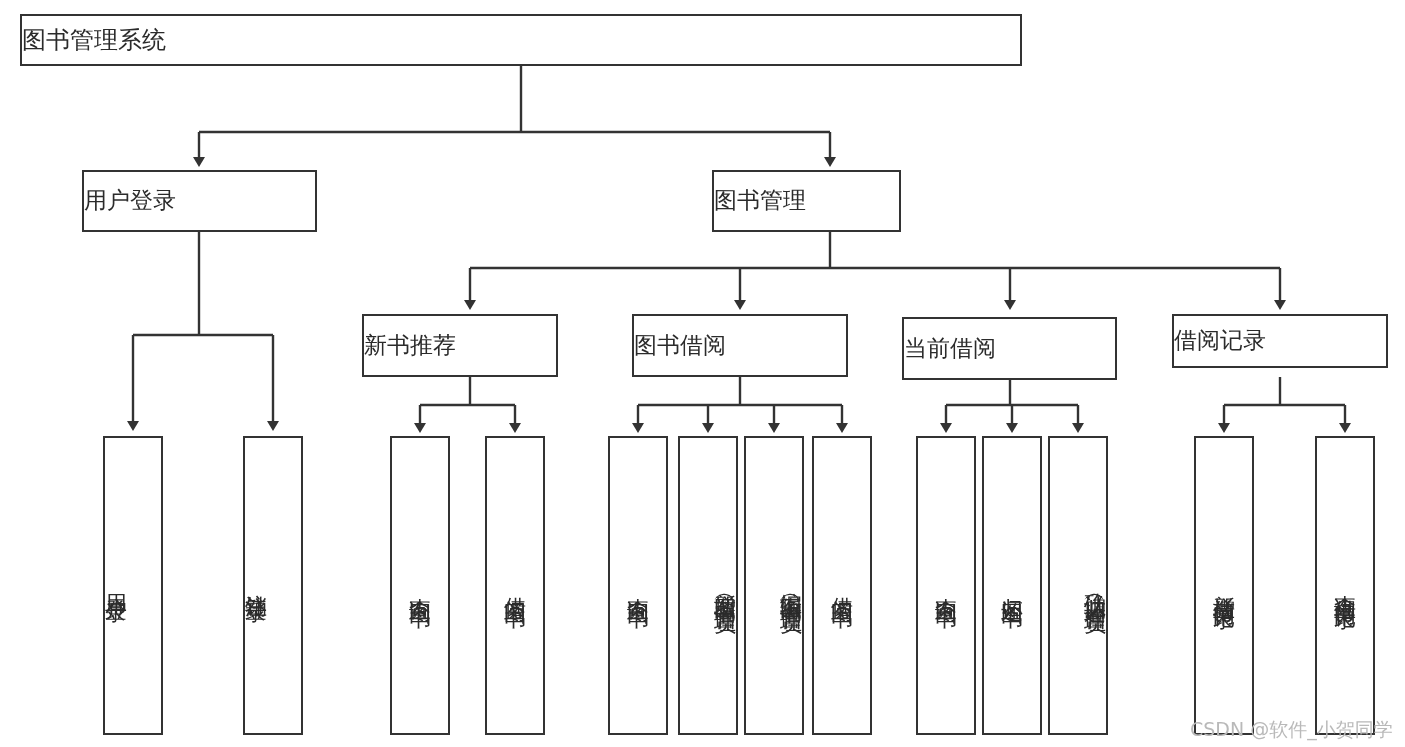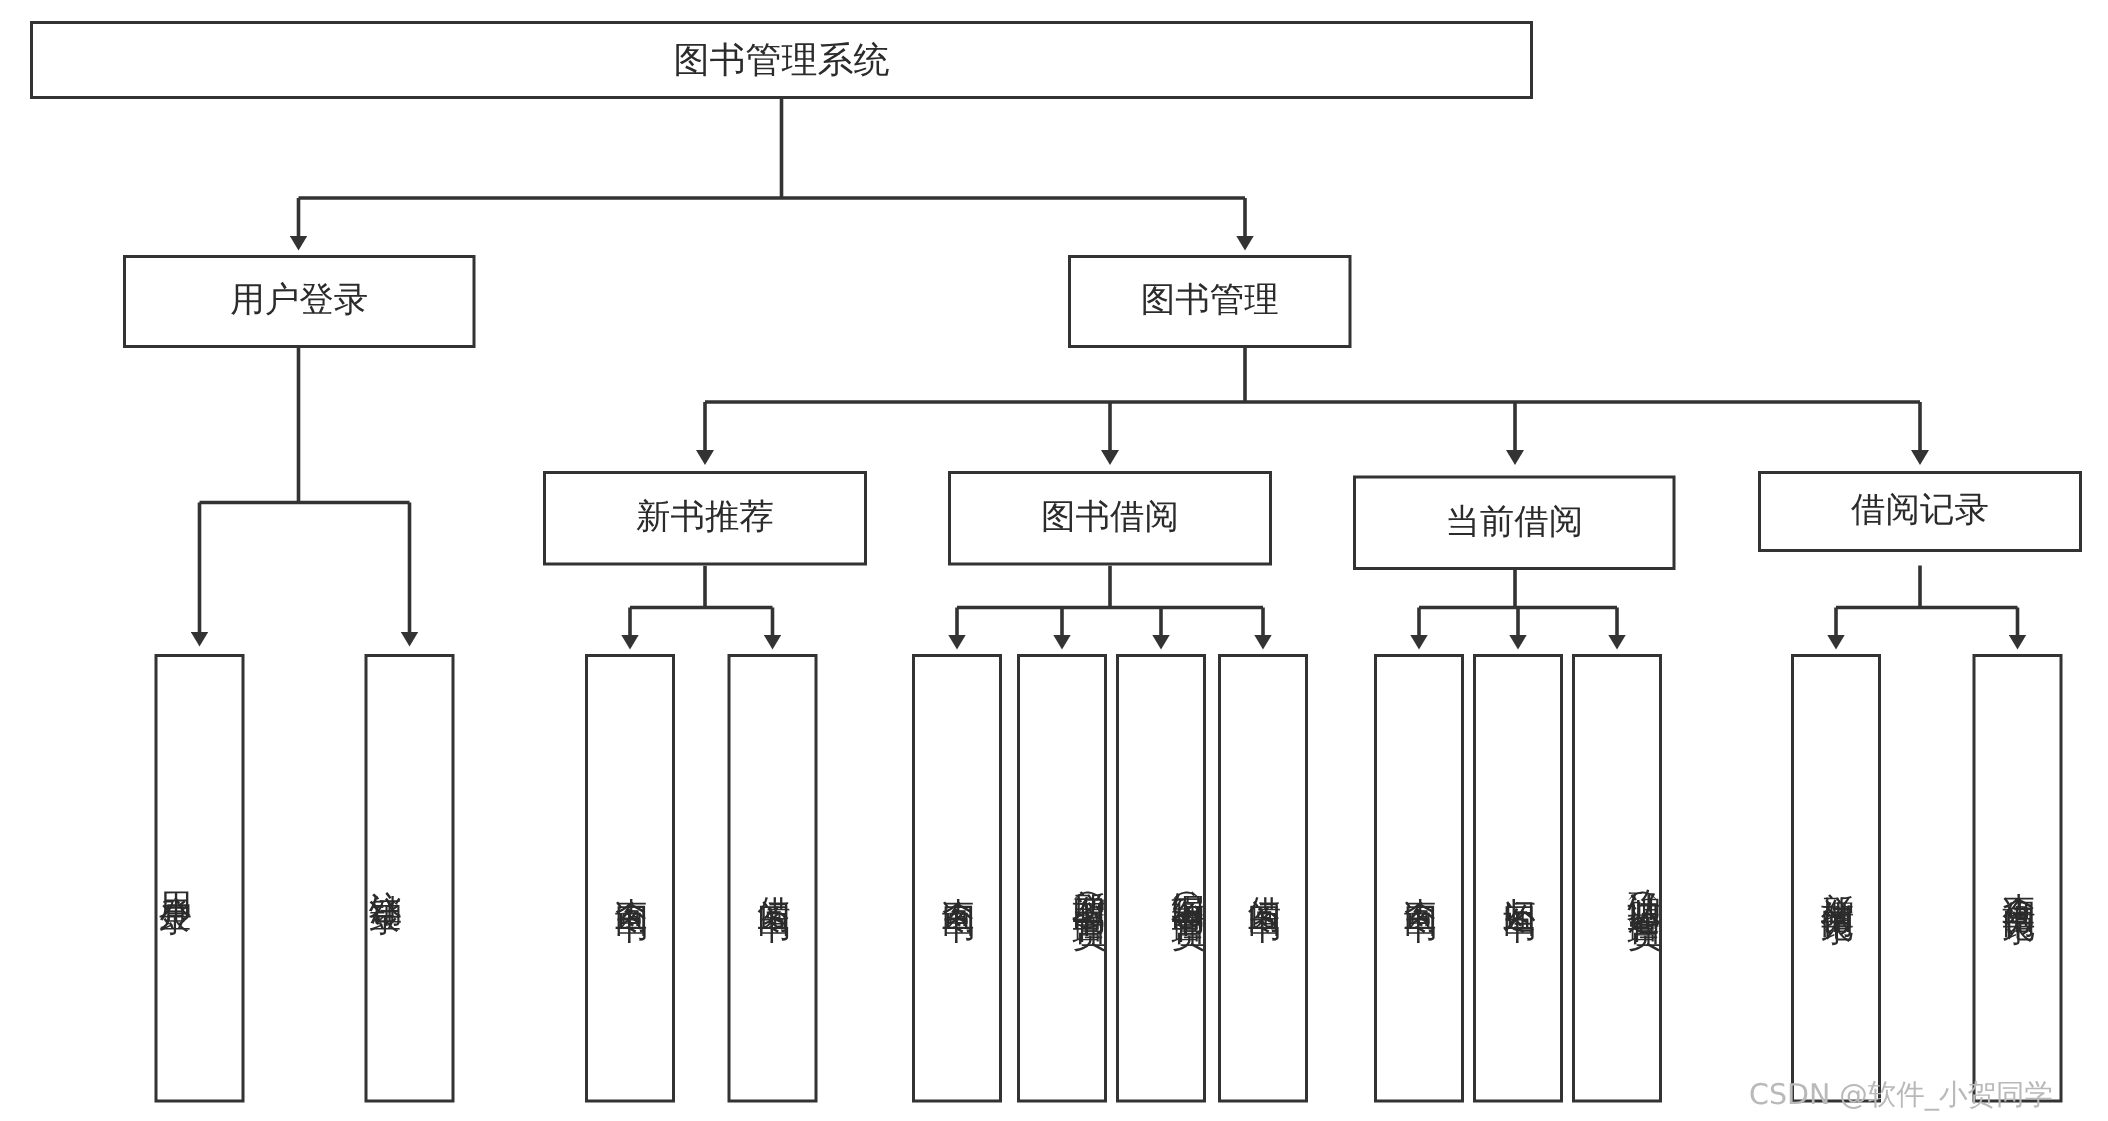--- a/index.html
+++ b/index.html
@@ -26,21 +26,21 @@
     height: 747px;
     pointer-events: none;
   }
   .node {
     position: absolute;
     box-sizing: border-box;
     background: #ffffff;
     border: 2px solid #333333;
     display: flex;
     align-items: center;
-    justify-content: center;
+    justify-content: flex-start;
     color: #2b2b2b;
   }
   .node .label {
     white-space: nowrap;
     line-height: 1.12;
   }
   
   .node.h .label {
     font-size: 23px;
   }
@@ -136,21 +136,21 @@
     <span class="label">图书管理系统</span>
   </div>
 
   <div class="node h" style="left:82px; top:170px; width:235px; height:62px;">
     <span class="label">用户登录</span>
   </div>
   <div class="node h" style="left:712px; top:170px; width:189px; height:62px;">
     <span class="label">图书管理</span>
   </div>
 
-  <div class="node h" style="left:362px; top:314px; width:216px; height:63px;">
+  <div class="node h" style="left:362px; top:314px; width:196px; height:63px;">
     <span class="label">新书推荐</span>
   </div>
   <div class="node h" style="left:632px; top:314px; width:216px; height:63px;">
     <span class="label">图书借阅</span>
   </div>
   <div class="node h" style="left:902px; top:317px; width:215px; height:63px;">
     <span class="label">当前借阅</span>
   </div>
   <div class="node h" style="left:1172px; top:314px; width:216px; height:54px;">
     <span class="label">借阅记录</span>
@@ -193,15 +193,15 @@
     <span class="label">确认归还（管理员）</span>
   </div>
 
   <div class="node v mid" style="left:1194px; top:436px; width:60px; height:299px;">
     <span class="label">新增借阅记录</span>
   </div>
   <div class="node v mid" style="left:1315px; top:436px; width:60px; height:299px;">
     <span class="label">查询借阅记录</span>
   </div>
 
-  <div class="watermark" style="left:1166px; top:717px;">CSDN @软件_小贺同学</div>
+  <div class="watermark" style="left:1190px; top:717px;">CSDN @软件_小贺同学</div>
 
 </div>
 
 </body></html>

